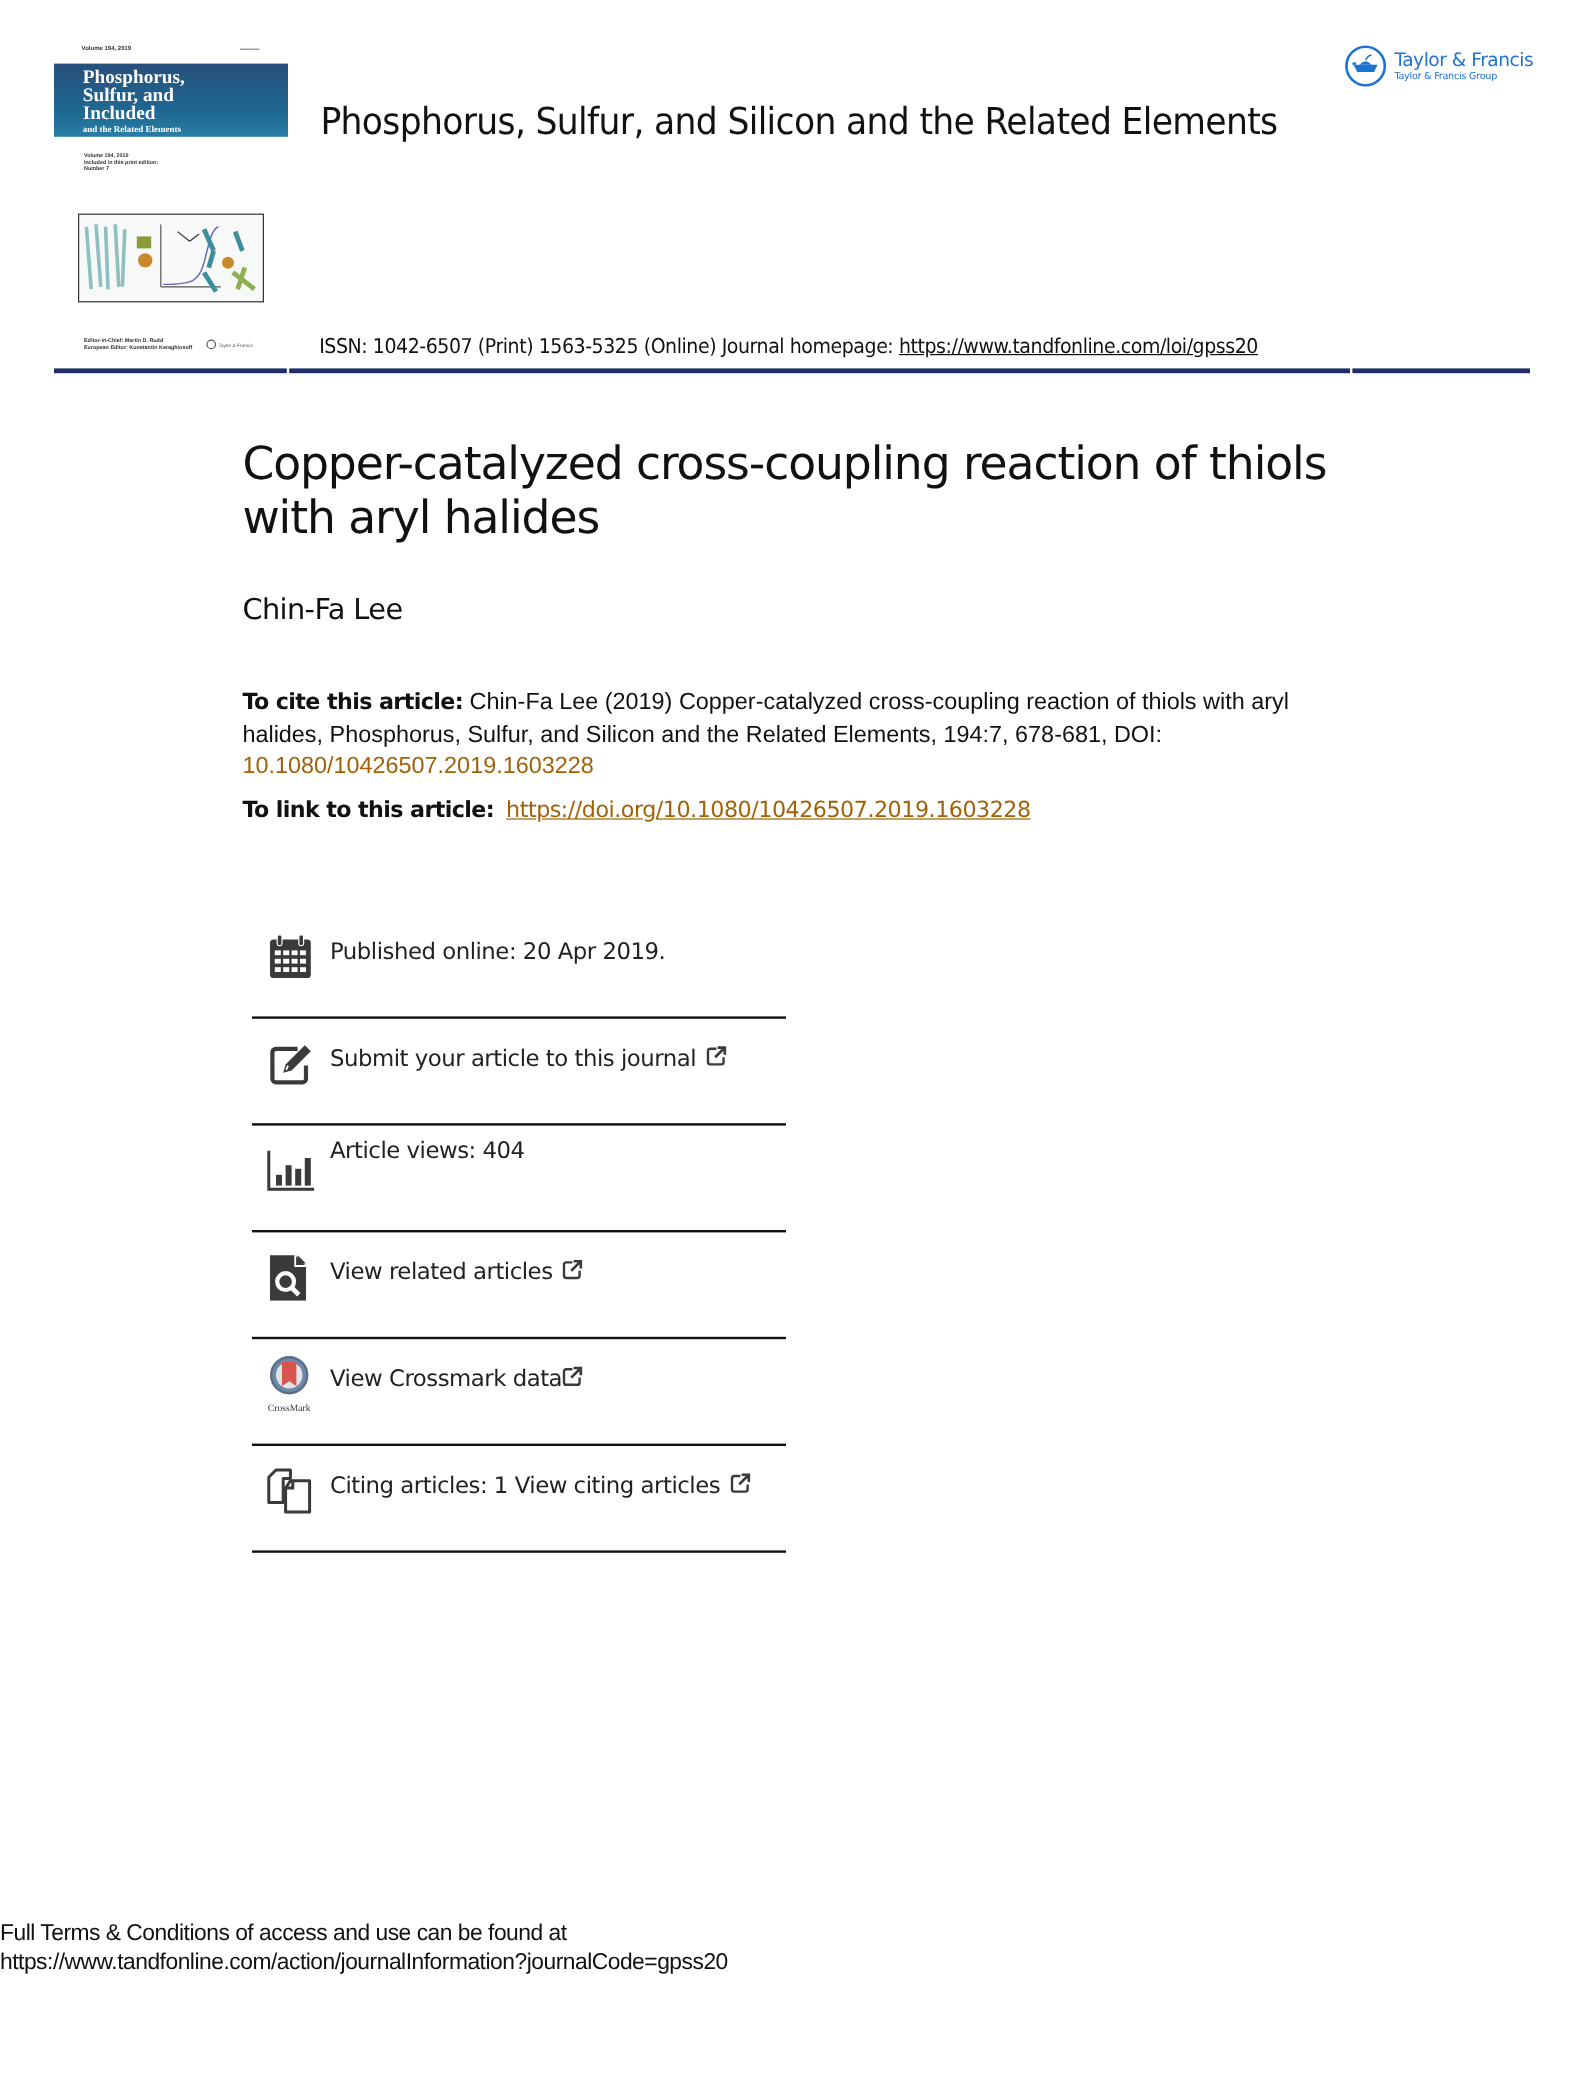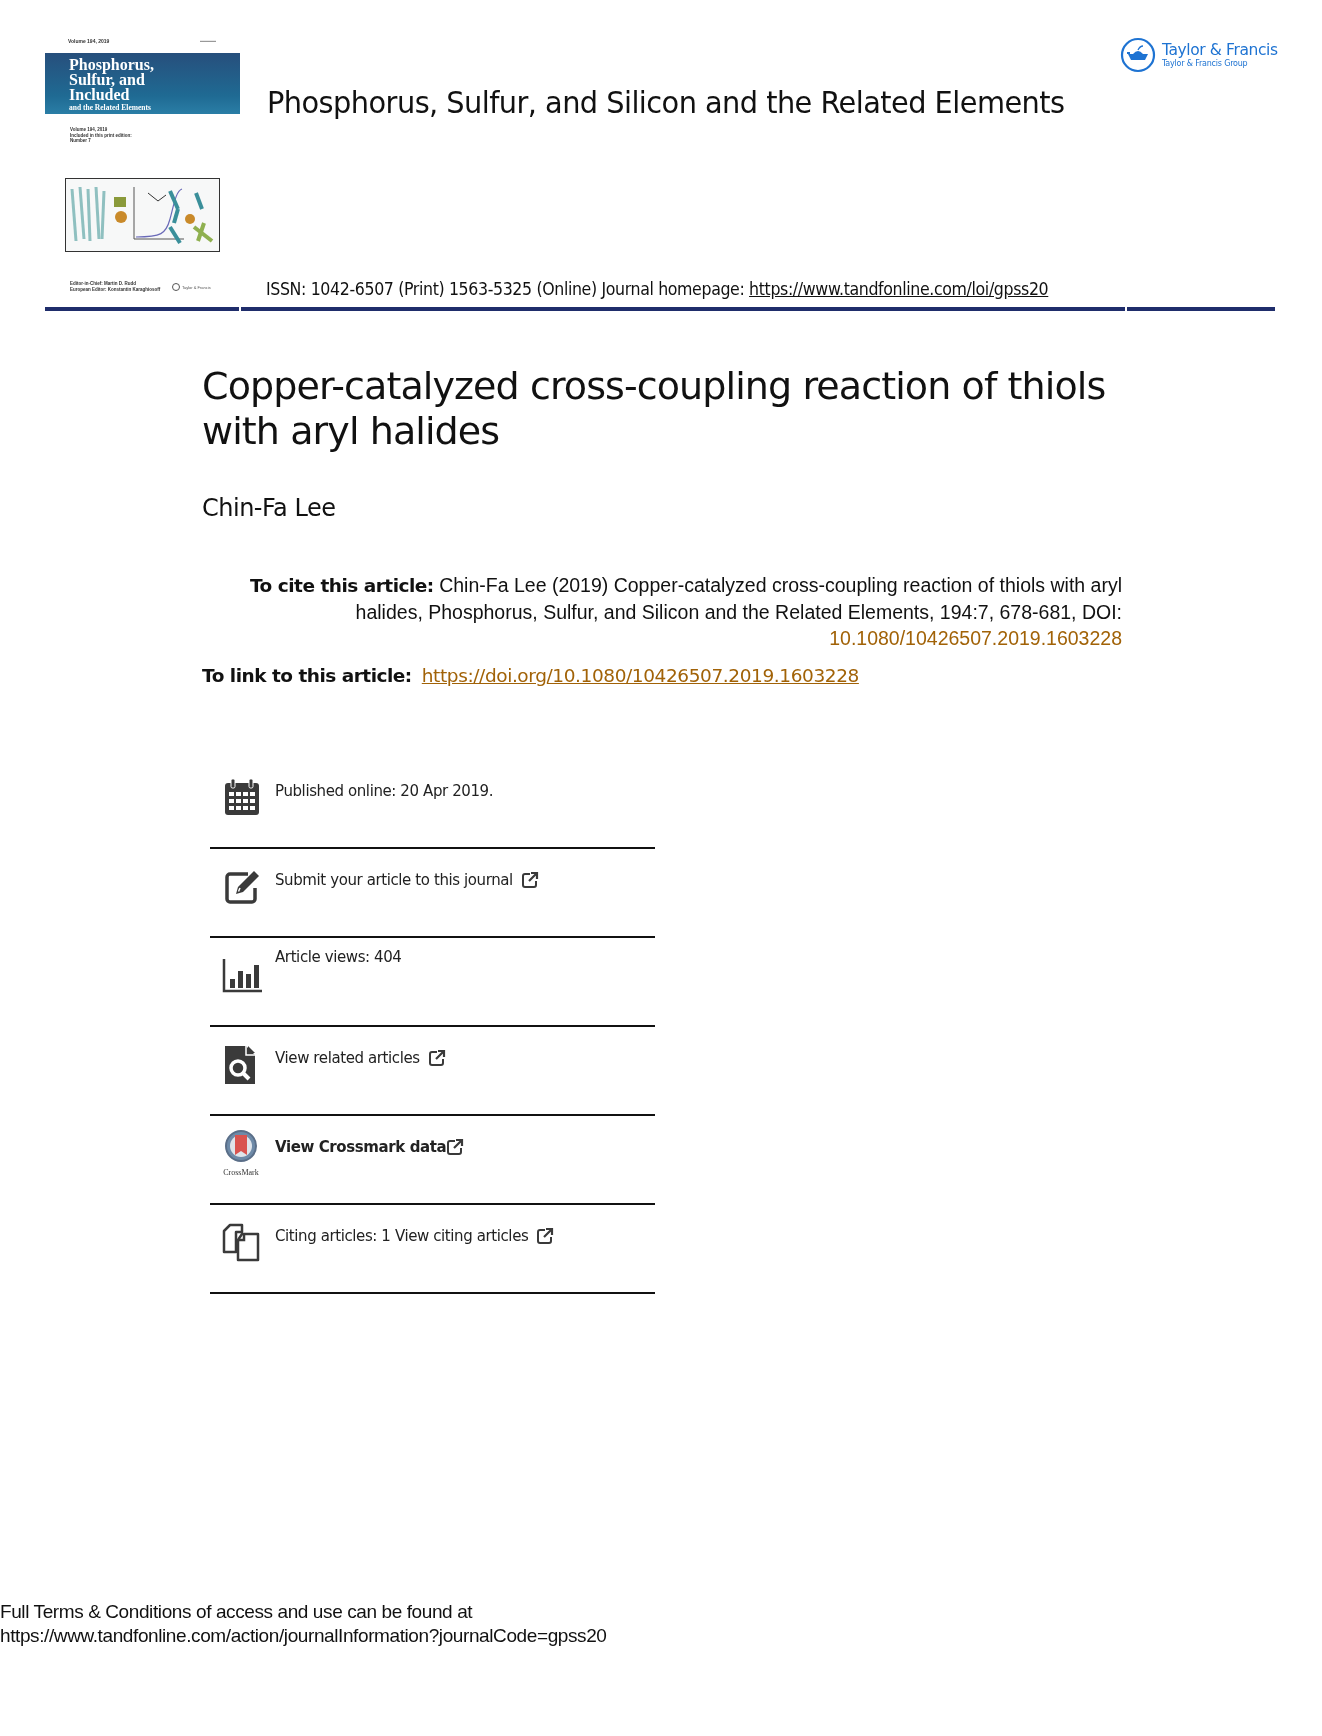--- a/index.html
+++ b/index.html
@@ -47,35 +47,35 @@
     .issn-line a { color: #111; text-decoration: underline; }
     .rule { top: 307px; height: 4px; background: #1f2d6b; }
 
     
     .article-title {
       left: 202px; top: 364px; width: 920px; font-size: 38px; line-height: 45px;
       font-family: "DejaVu Sans", sans-serif; color: #111; letter-spacing: -0.9px;
     }
     .author { left: 202px; top: 494px; font-size: 24px; font-family: "DejaVu Sans", sans-serif; color: #111; letter-spacing: -0.5px; }
 
-    .cite-block { left: 202px; top: 572px; width: 920px; font-size: 19.5px; line-height: 26px; color: #111; text-align: right; }
+    .cite-block { left: 202px; top: 572px; width: 920px; font-size: 19.5px; line-height: 26px; color: #111; }
     .cite-label { font-weight: bold; font-family: "DejaVu Sans", sans-serif; font-size: 18.5px; letter-spacing: -0.5px; }
     .cite-doi { color: #a16207; }
     .link-block { left: 202px; top: 664px; font-size: 19.5px; color: #111; white-space: nowrap; }
     .link-block .url { font-family: "DejaVu Sans", sans-serif; font-size: 18.5px; text-decoration: underline; margin-left: 10px; letter-spacing: -0.4px; color: #a16207; }
 
     
     .info-list { left: 210px; top: 760px; width: 445px; }
     .info-row { position: relative; height: 89px; border-bottom: 2px solid #111; box-sizing: border-box; }
     .info-row:first-child { height: 89px; }
     .info-row .icon { position: absolute; left: 12px; top: 17px; width: 40px; height: 40px; }
     .info-row .text {
-      position: absolute; left: 65px; top: 22px; font-size: 15px; color: #222;
+      position: absolute; left: 65px; top: 22px; font-size: 19px; color: #222;
       font-family: "DejaVu Sans", sans-serif; letter-spacing: -0.4px; white-space: nowrap;
-      display: flex; align-items: center; gap: 8px;
+      display: flex; gap: 8px;
     }
     .ext { width: 18px; height: 18px; display: inline-block; }
 
     .footer { left: 0; width: 1322px; top: 1600px; text-align: left; font-size: 19px; line-height: 24px; font-family: Liberation Sans, sans-serif; color: #111; letter-spacing: -0.4px; }
   </style>
 </head>
 <body>
 
 <div class="abs cover-top">Volume 194, 2019</div>
 <div class="abs cover-top-right">▬▬▬▬</div>
@@ -237,21 +237,21 @@
 
   <div class="info-row">
     <div class="icon" style="top:12px;left:6px;width:50px;height:50px;">
       <svg width="50" height="40" viewBox="0 0 50 40">
         <circle cx="25" cy="18" r="15" fill="#6e8aa8" stroke="#5a6e88" stroke-width="2"></circle>
         <circle cx="25" cy="18" r="11" fill="#dfe4ea"></circle>
         <path d="M19 7 H31 V27 L25 23 L19 27 Z" fill="#d9534f"></path>
       </svg>
       <div style="font-family:'Liberation Serif',serif;font-size:8px;text-align:center;margin-top:-4px;color:#333;">CrossMark</div>
     </div>
-    <div class="text" style="top:22px;gap:0;font-weight:bold;">
+    <div class="text" style="top:22px;gap:0;">
       <span>View Crossmark data</span>
       <svg class="ext" viewBox="0 0 18 18">
         <path d="M9 3 H4 a2 2 0 0 0 -2 2 V14 a2 2 0 0 0 2 2 H13 a2 2 0 0 0 2 -2 V10" fill="none" stroke="#3a3a3a" stroke-width="2"></path>
         <path d="M8 10 L15 3 M10 2 H16 V8" fill="none" stroke="#3a3a3a" stroke-width="2.2"></path>
       </svg>
     </div>
   </div>
 
   <div class="info-row">
     <svg class="icon" viewBox="0 0 40 40">

